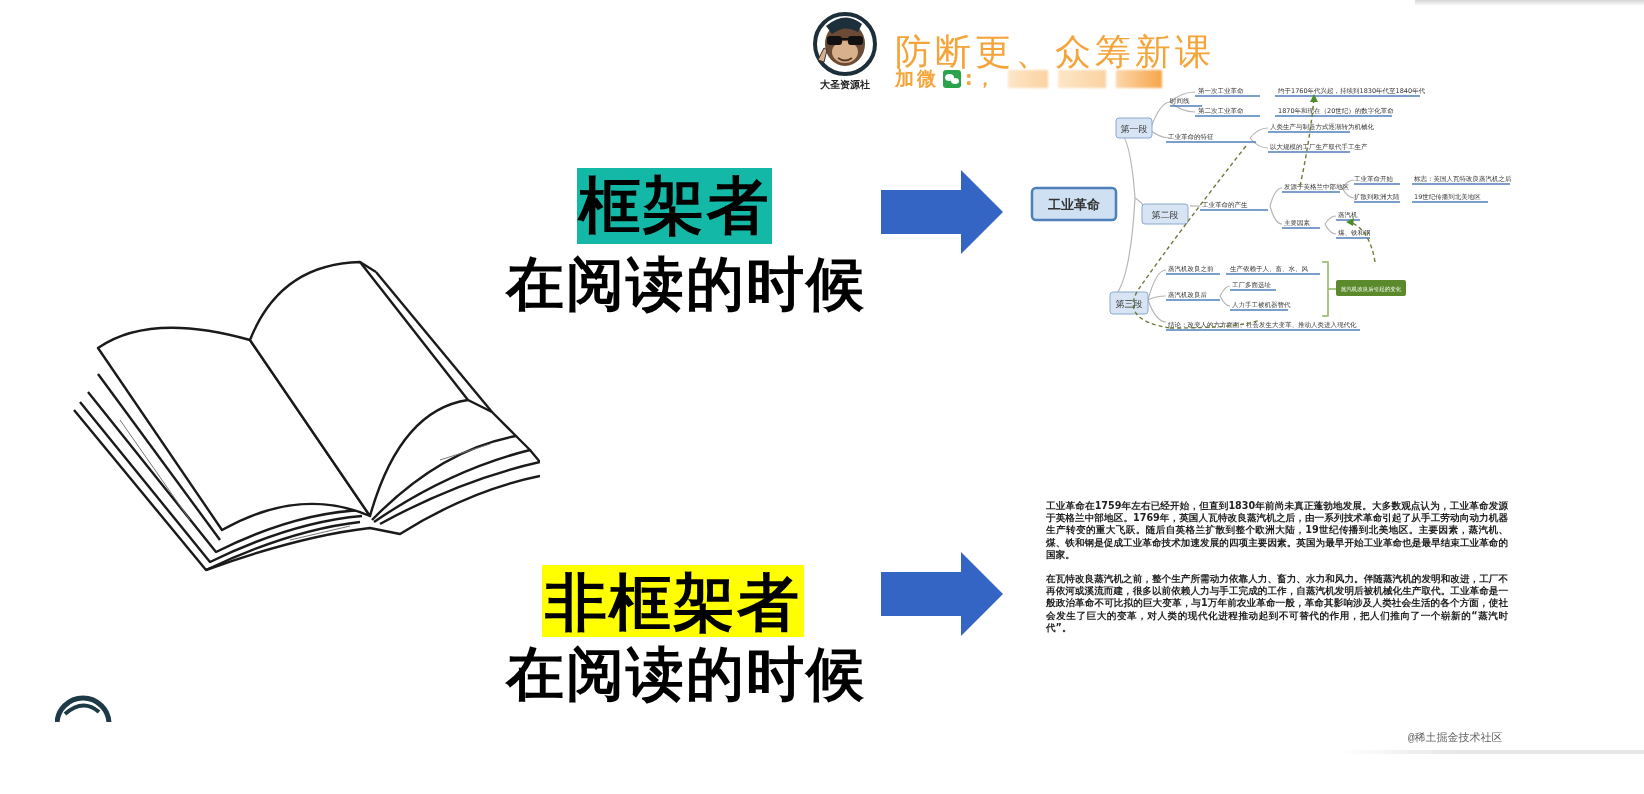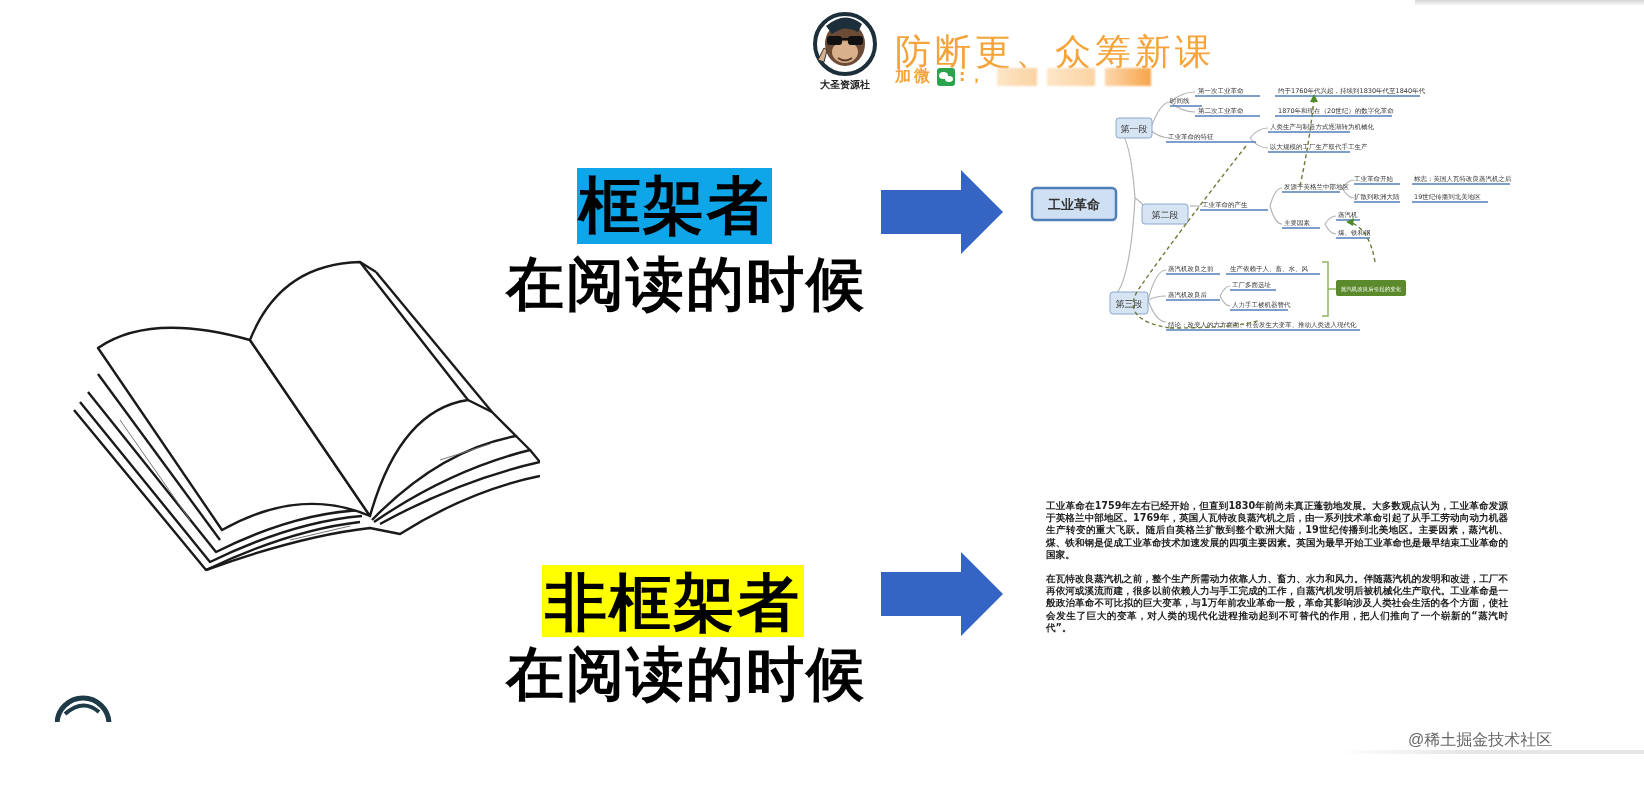--- a/index.html
+++ b/index.html
@@ -18,41 +18,41 @@
 
   
   .wm-logo {
     left: 812px; top: 8px; width: 66px; height: 84px;
   }
   .wm-title {
     left: 895px; top: 28px; font-size: 36px; font-weight: normal;
     color: #f5a43a; letter-spacing: 4px; white-space: nowrap;
   }
   .wm-contact {
-    left: 895px; top: 66px; font-size: 16px; font-weight: bold;
+    left: 895px; top: 66px; font-size: 19px; font-weight: bold;
     color: #f5a43a; letter-spacing: 3px; white-space: nowrap; display: flex; align-items: center;
   }
   .wm-wechat {
     display: inline-block; width: 18px; height: 18px; background: #2ba24c; border-radius: 3px;
     margin: 0 4px; position: relative;
   }
   .wm-wechat::before, .wm-wechat::after {
     content: ""; position: absolute; background: #fff; border-radius: 50%;
   }
   .wm-wechat::before { width: 9px; height: 7px; left: 2px; top: 4px; }
   .wm-wechat::after { width: 8px; height: 6px; left: 8px; top: 8px; }
   .wm-blur {
     display: inline-block; height: 18px; margin-left: 10px;
     background: linear-gradient(90deg, #fde6c8, #fbd3a2); filter: blur(1px);
   }
 
   
   .heading-hl {
     left: 577px; top: 168px; width: 195px; height: 76px;
-    background: #0ea5e9;
+    background: #14b8a6;
   }
   .heading-hl-text, .heading-sub {
     font-weight: bold; color: #000; white-space: nowrap;
     font-family: "DejaVu Sans", sans-serif;
   }
   .heading-hl-text {
     position: absolute; left: 0; right: 0; top: 2px; text-align: center;
     font-size: 62px; line-height: 72px; letter-spacing: 2px;
   }
   .heading-sub {
@@ -83,22 +83,22 @@
   
   .doc {
     left: 1046px; top: 500px; width: 462px;
     font-size: 9.6px; line-height: 12.2px; color: #222;
     font-family: "DejaVu Sans", sans-serif; font-weight: bold;
   }
   .doc p { margin: 0 0 12px 0; text-align: justify; }
 
   
   .credit {
-    left: 1408px; top: 730px; font-size: 16px; color: #666;
-    white-space: nowrap; font-family: Liberation Sans, sans-serif;
+    left: 1408px; top: 730px; font-size: 11px; color: #666;
+    white-space: nowrap; font-family: Liberation Mono, monospace;
   }
   .bottom-strip {
     left: 1340px; top: 750px; width: 304px; height: 4px;
     background: linear-gradient(90deg, #ffffff, #e6e6e6 40%, #e6e6e6);
   }
 </style>
 </head>
 <body>
 
 <div class="abs top-shadow"></div>

